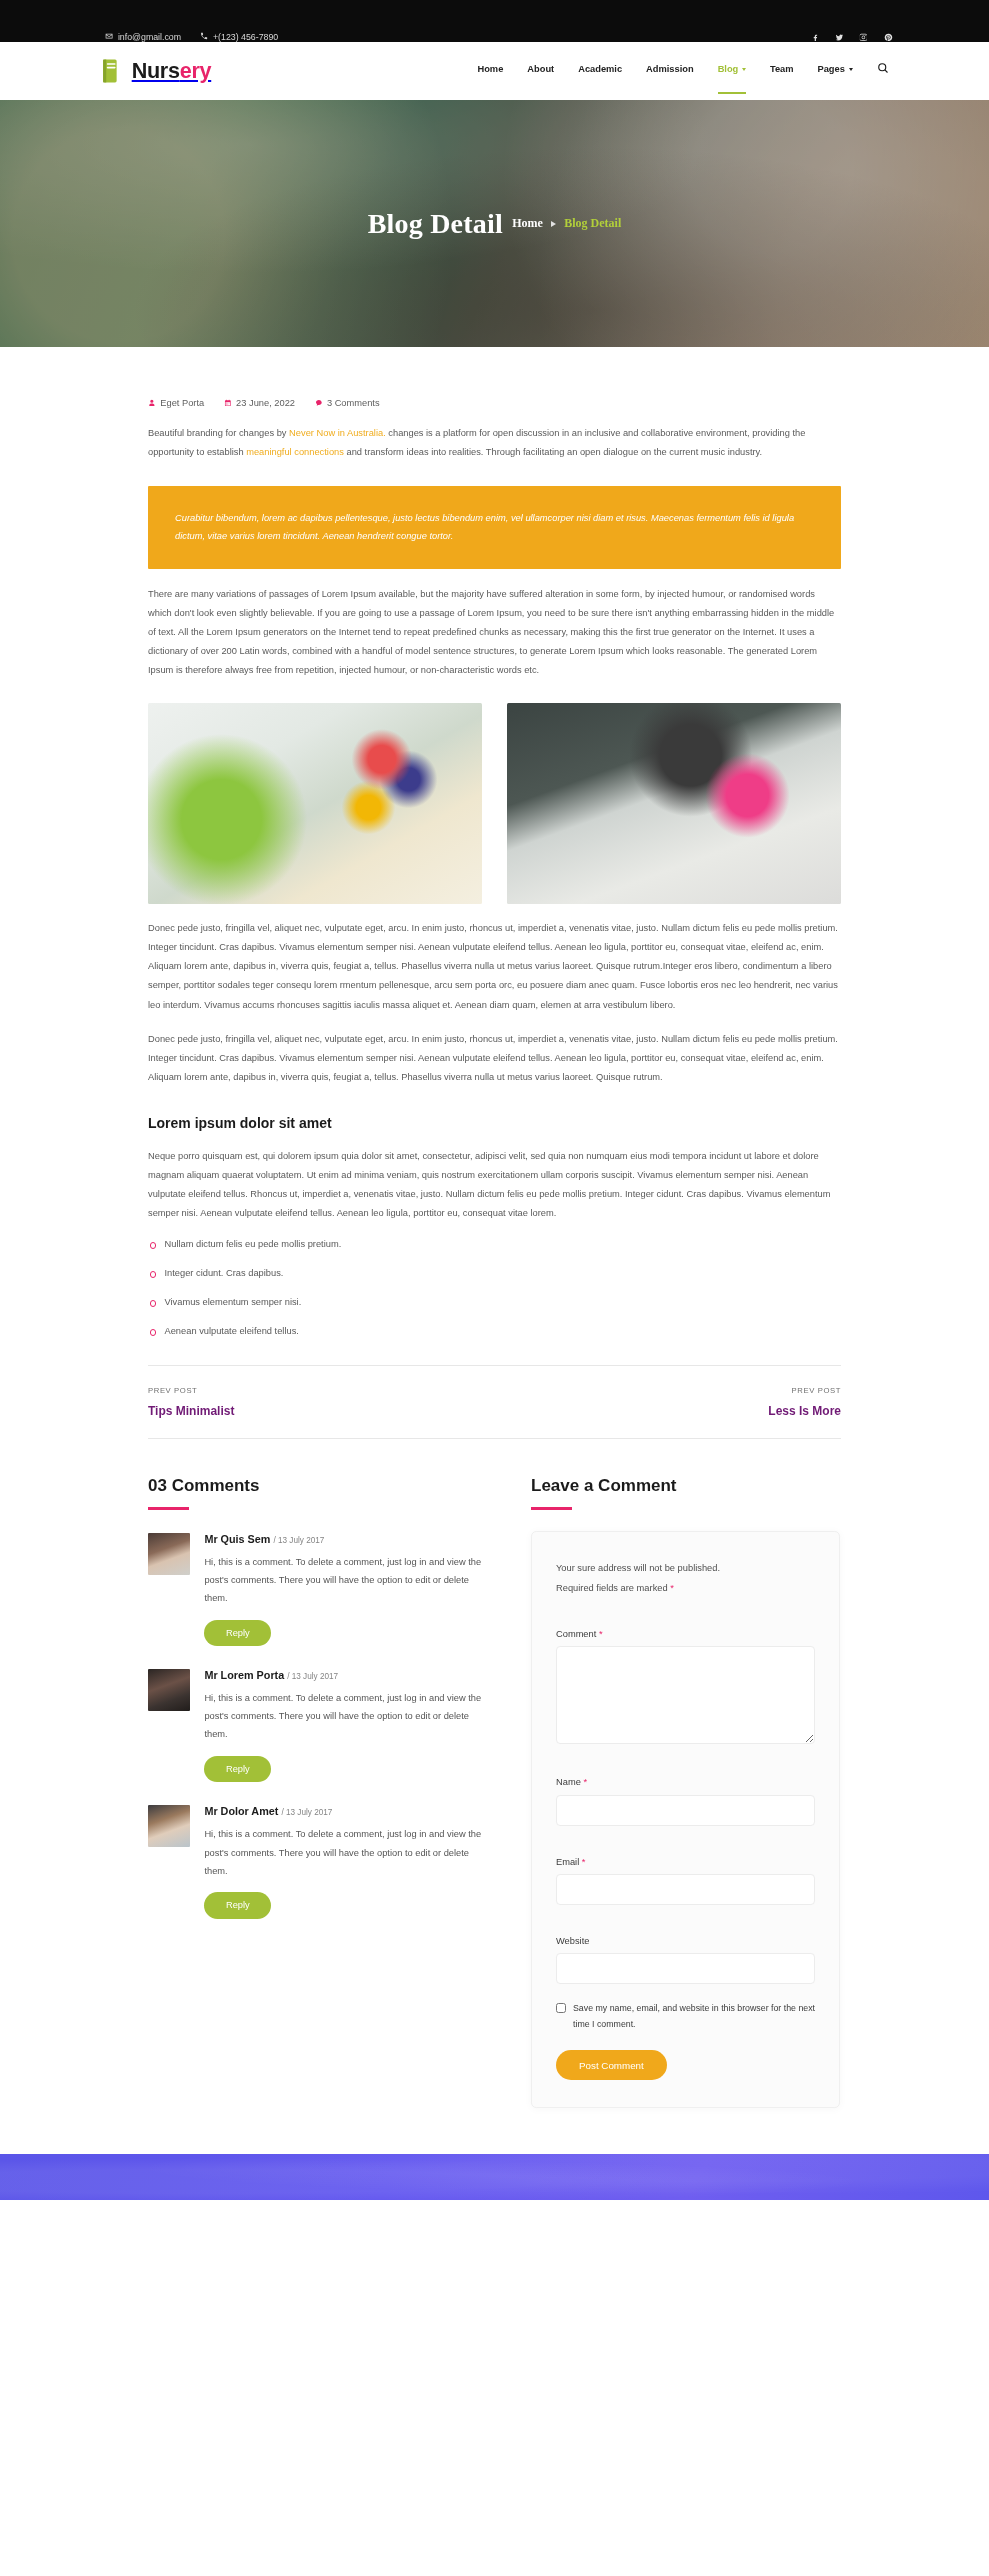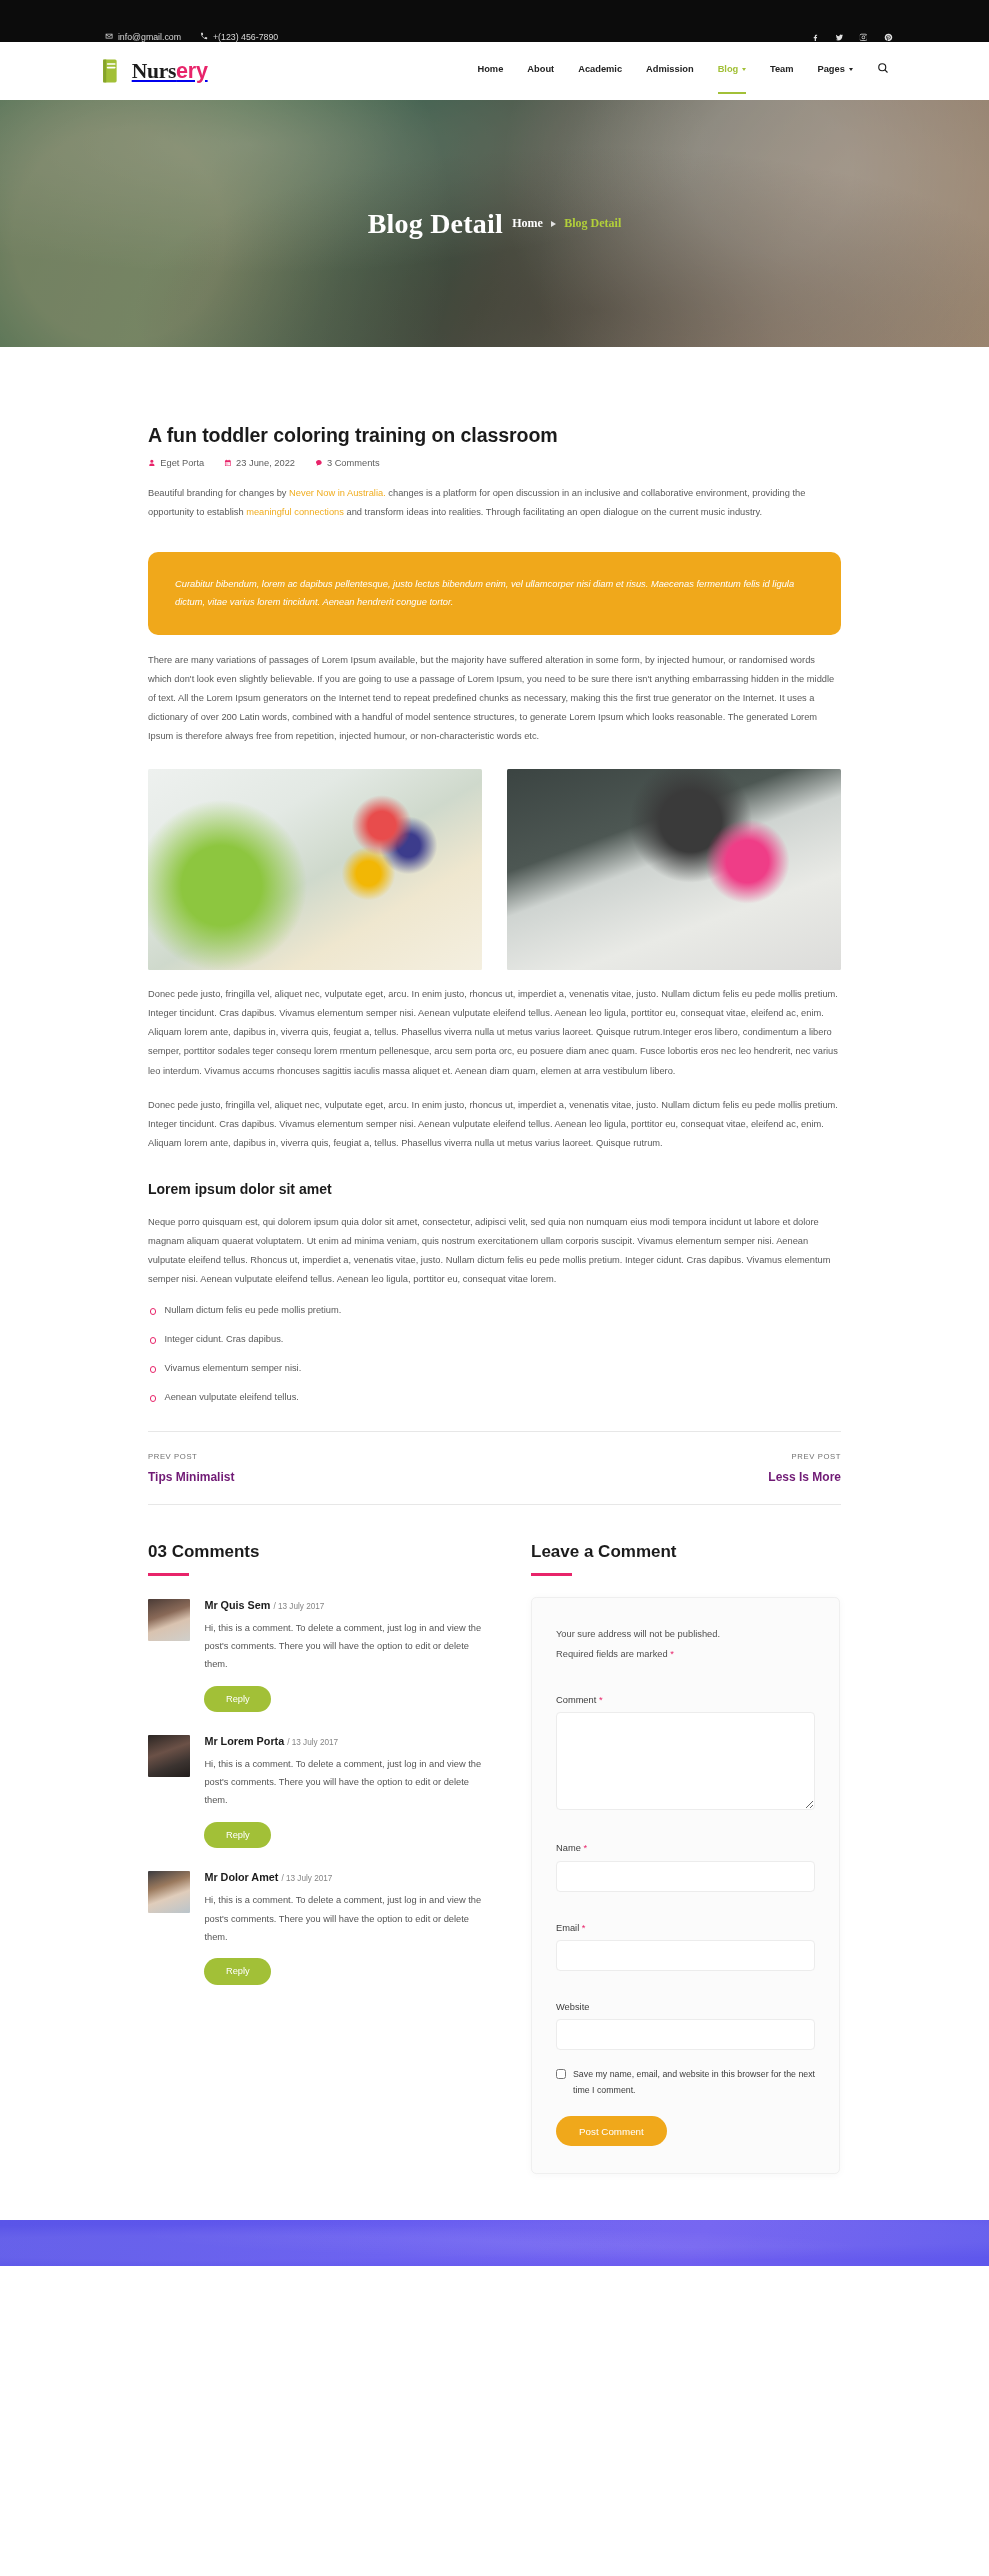--- a/index.html
+++ b/index.html
@@ -24,21 +24,21 @@
   .topbar-right { display:flex; align-items:center; gap:15.5px; }
   .topbar-right a { color:#e3e3e3; display:inline-flex; }
   .topbar-right svg { width:8.8px; height:8.8px; fill:#e3e3e3; }
 
   
   .navbar { background:#fff; height:58px; display:flex; align-items:center; position:relative; z-index:5;}
   .navbar .container { display:flex; align-items:center; justify-content:space-between; }
   .brand { display:flex; align-items:center; gap:7.2px; }
   .brand-logo { width:24px; height:27px; position:relative; }
   .brand-text { font-size:21.6px; font-weight:700; letter-spacing:-0.3px; }
-  .brand-text .a { color:#1c1c1c;font-family:Liberation Serif, serif; }
+  .brand-text .a { color:#1c1c1c; }
   .brand-text .b { color:#e8246a; }
   .mainnav { display:flex; align-items:center; gap:24px; }
   .mainnav a {
     color:#222; font-size:9.3px; font-weight:600; text-decoration:none; position:relative;
     padding-bottom:3.1px; display:inline-flex; align-items:center; gap:3.6px;
   }
   .mainnav a.active { color:#a2c037; }
   .mainnav a.active:after {
     content:""; position:absolute; left:0; right:0; bottom:-16.5px; height:2.1px; background:#a2c037;
   }
@@ -93,21 +93,21 @@
 
   .post-title { margin-top:37px; font-size:19.6px; font-weight:700; color:#1b1b1b; letter-spacing:-0.1px; }
   .post-meta { margin-top:11.3px; display:flex; align-items:center; gap:19.6px; font-size:9.3px; color:#5e5e5e; }
   .post-meta span { display:inline-flex; align-items:center; gap:4.6px; }
   .post-meta svg { width:7.7px; height:7.7px; fill:#e8246a; }
 
   .para { margin-top:15.5px; font-size:9.3px; line-height:2.05; color:#5a5a5a; }
   .para a { color:#f0ad1f; text-decoration:none; }
 
   blockquote {
-    margin-top:30px; background:#f0a81b; border-radius:10px; padding:23px 27px;
+    margin-top:24px; background:#f0a81b; border-radius:1px; padding:23px 27px;
     color:#fff; font-style:italic; font-size:9.3px; line-height:2.0;
   }
 
   .twocol { margin-top:23px; display:flex; gap:25px; }
   .twocol .ph { flex:1; height:201px; border-radius:1.5px; overflow:hidden; position:relative; }
   .ph1 {
     background:
       radial-gradient(circle at 70% 28%, #e84c4c 0 5%, transparent 11%),
       radial-gradient(circle at 78% 38%, #3c3c8c 0 4%, transparent 10%),
       radial-gradient(circle at 66% 52%, #f2b705 0 5%, transparent 11%),
@@ -291,21 +291,20 @@
         <i class="sep"></i>
         <span class="cur">Blog Detail</span>
       </div>
     </div>
   </div>
 
   <div class="page">
     <div class="post-col">
 
 
-      <h2 class="post-title">A fun toddler coloring training on classroom</h2>
 
       <div class="post-meta">
         <span>
           <span>
               <svg viewBox="0 0 24 24">
                 <path d="M12 12a5 5 0 1 0 0-10 5 5 0 0 0 0 10zm0 2c-4.4 0-8 2.2-8 5v3h16v-3c0-2.8-3.6-5-8-5z"></path>
               </svg>
             </span>
           <span>Eget Porta</span>
         </span>

